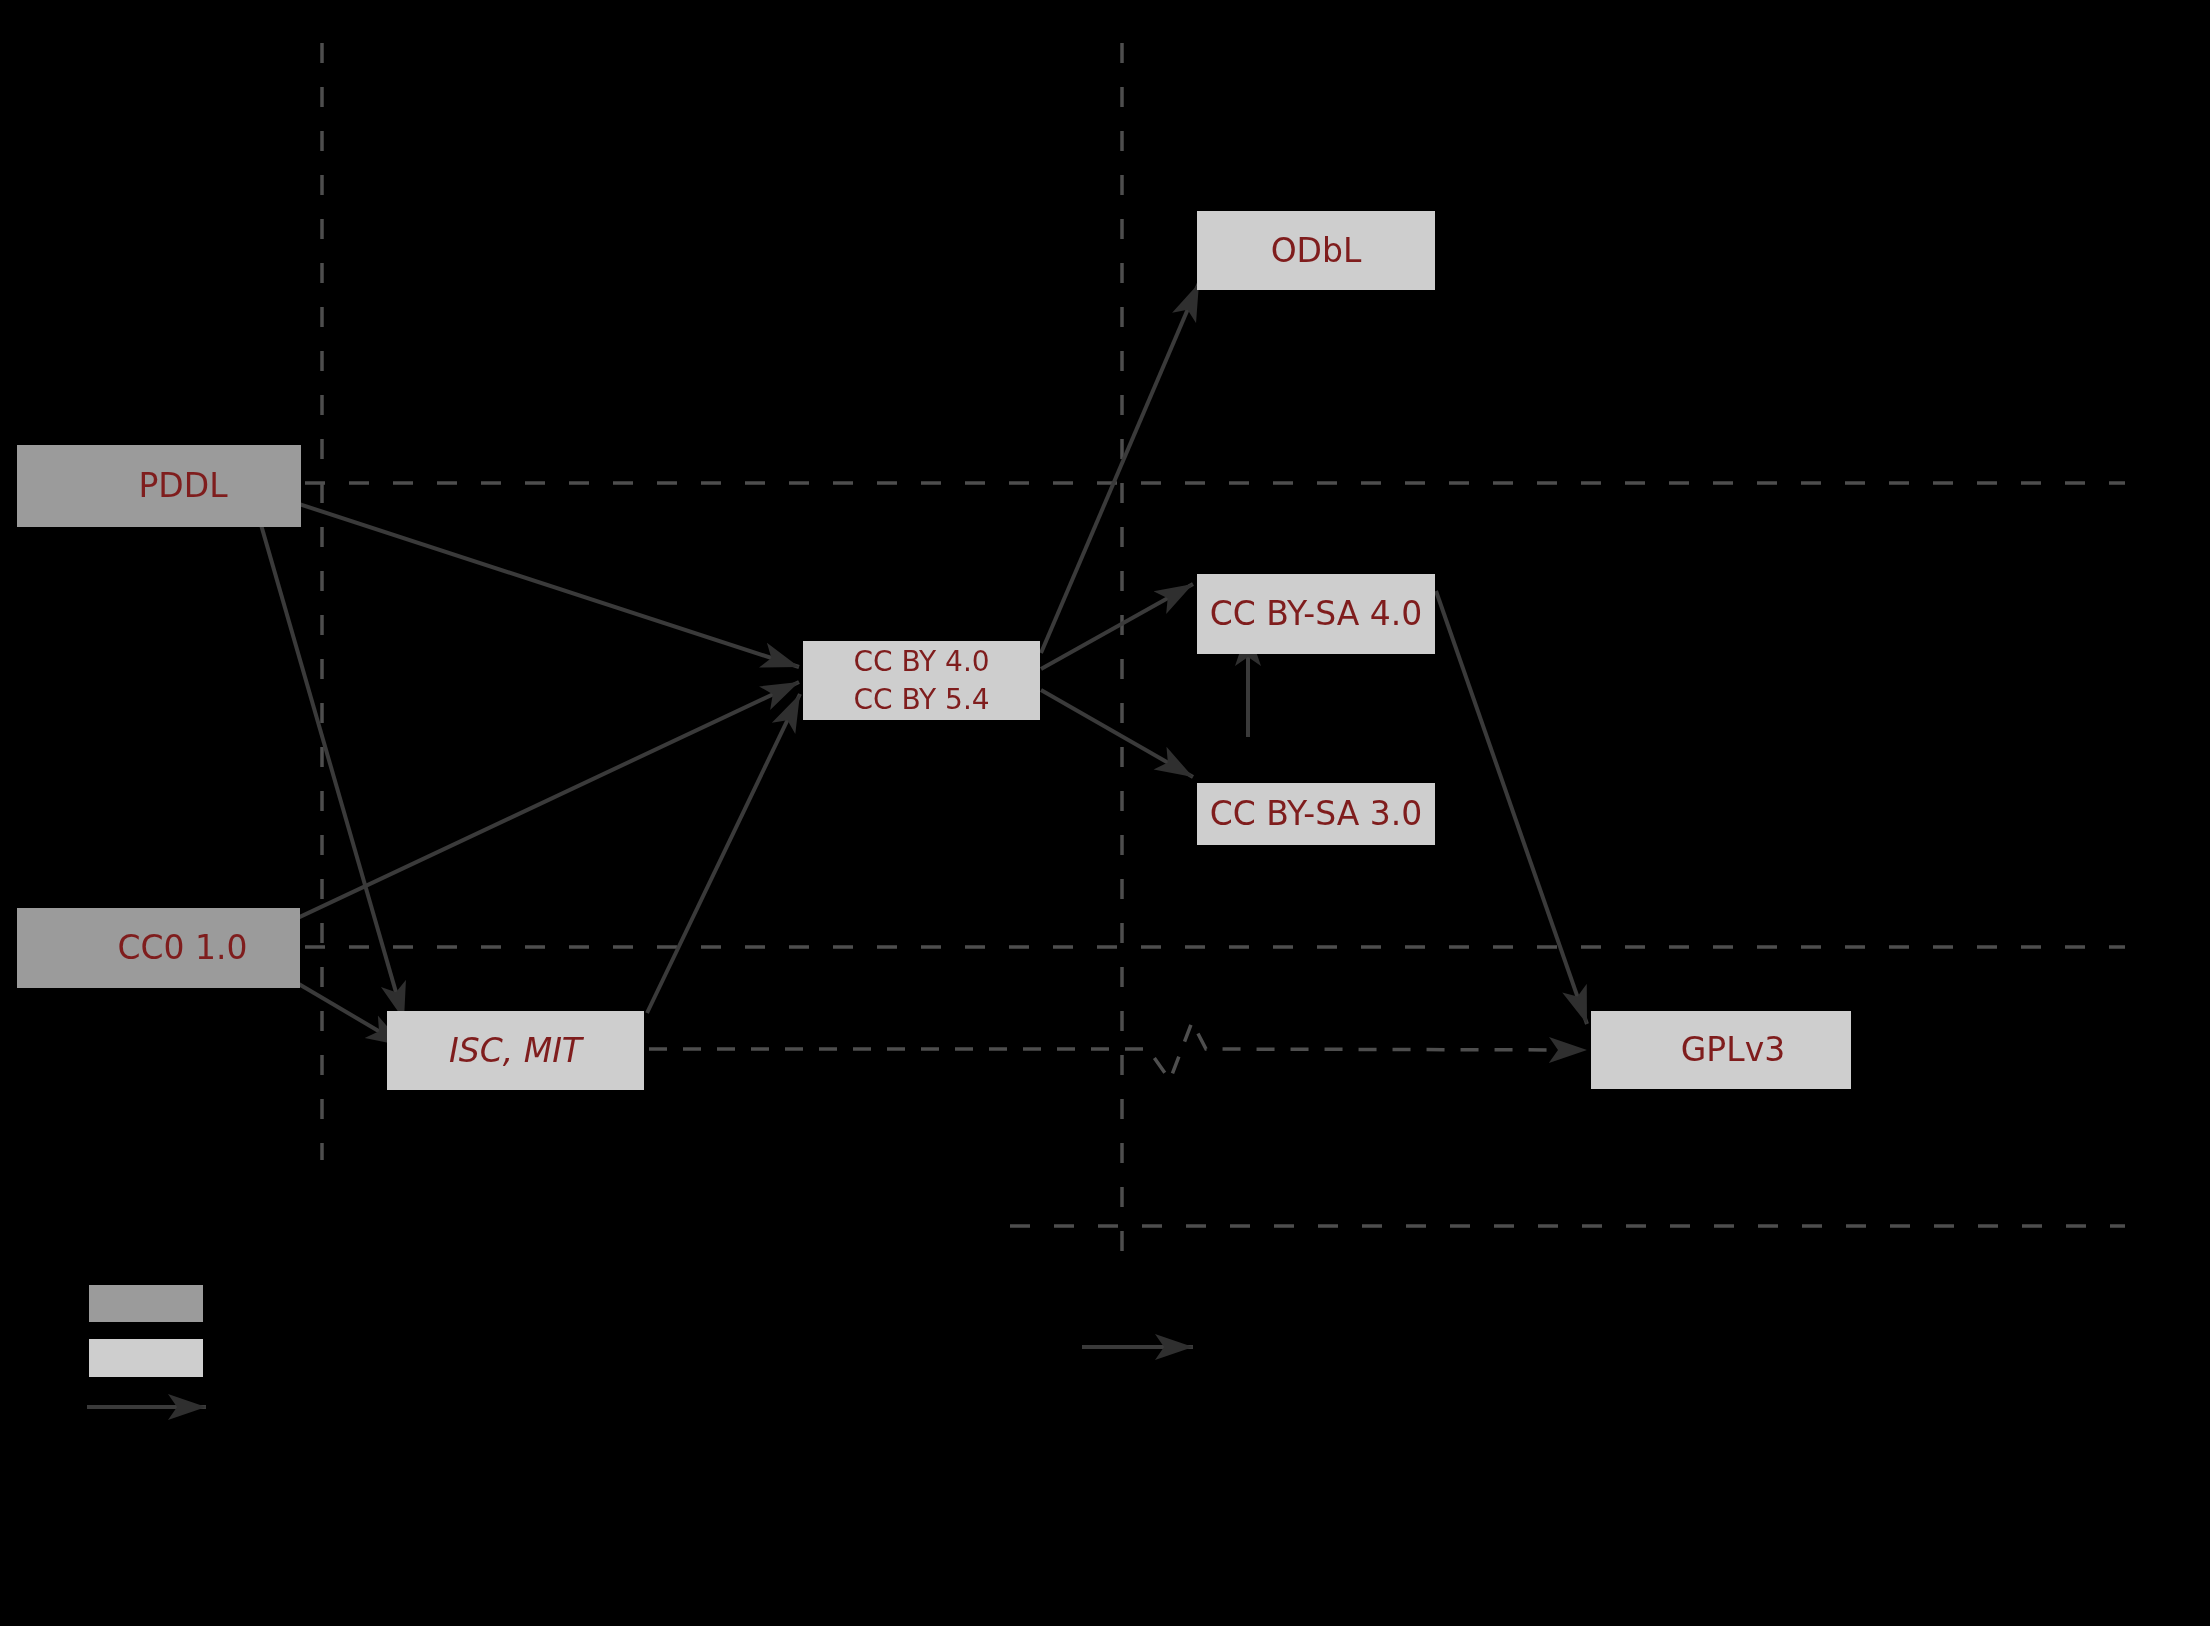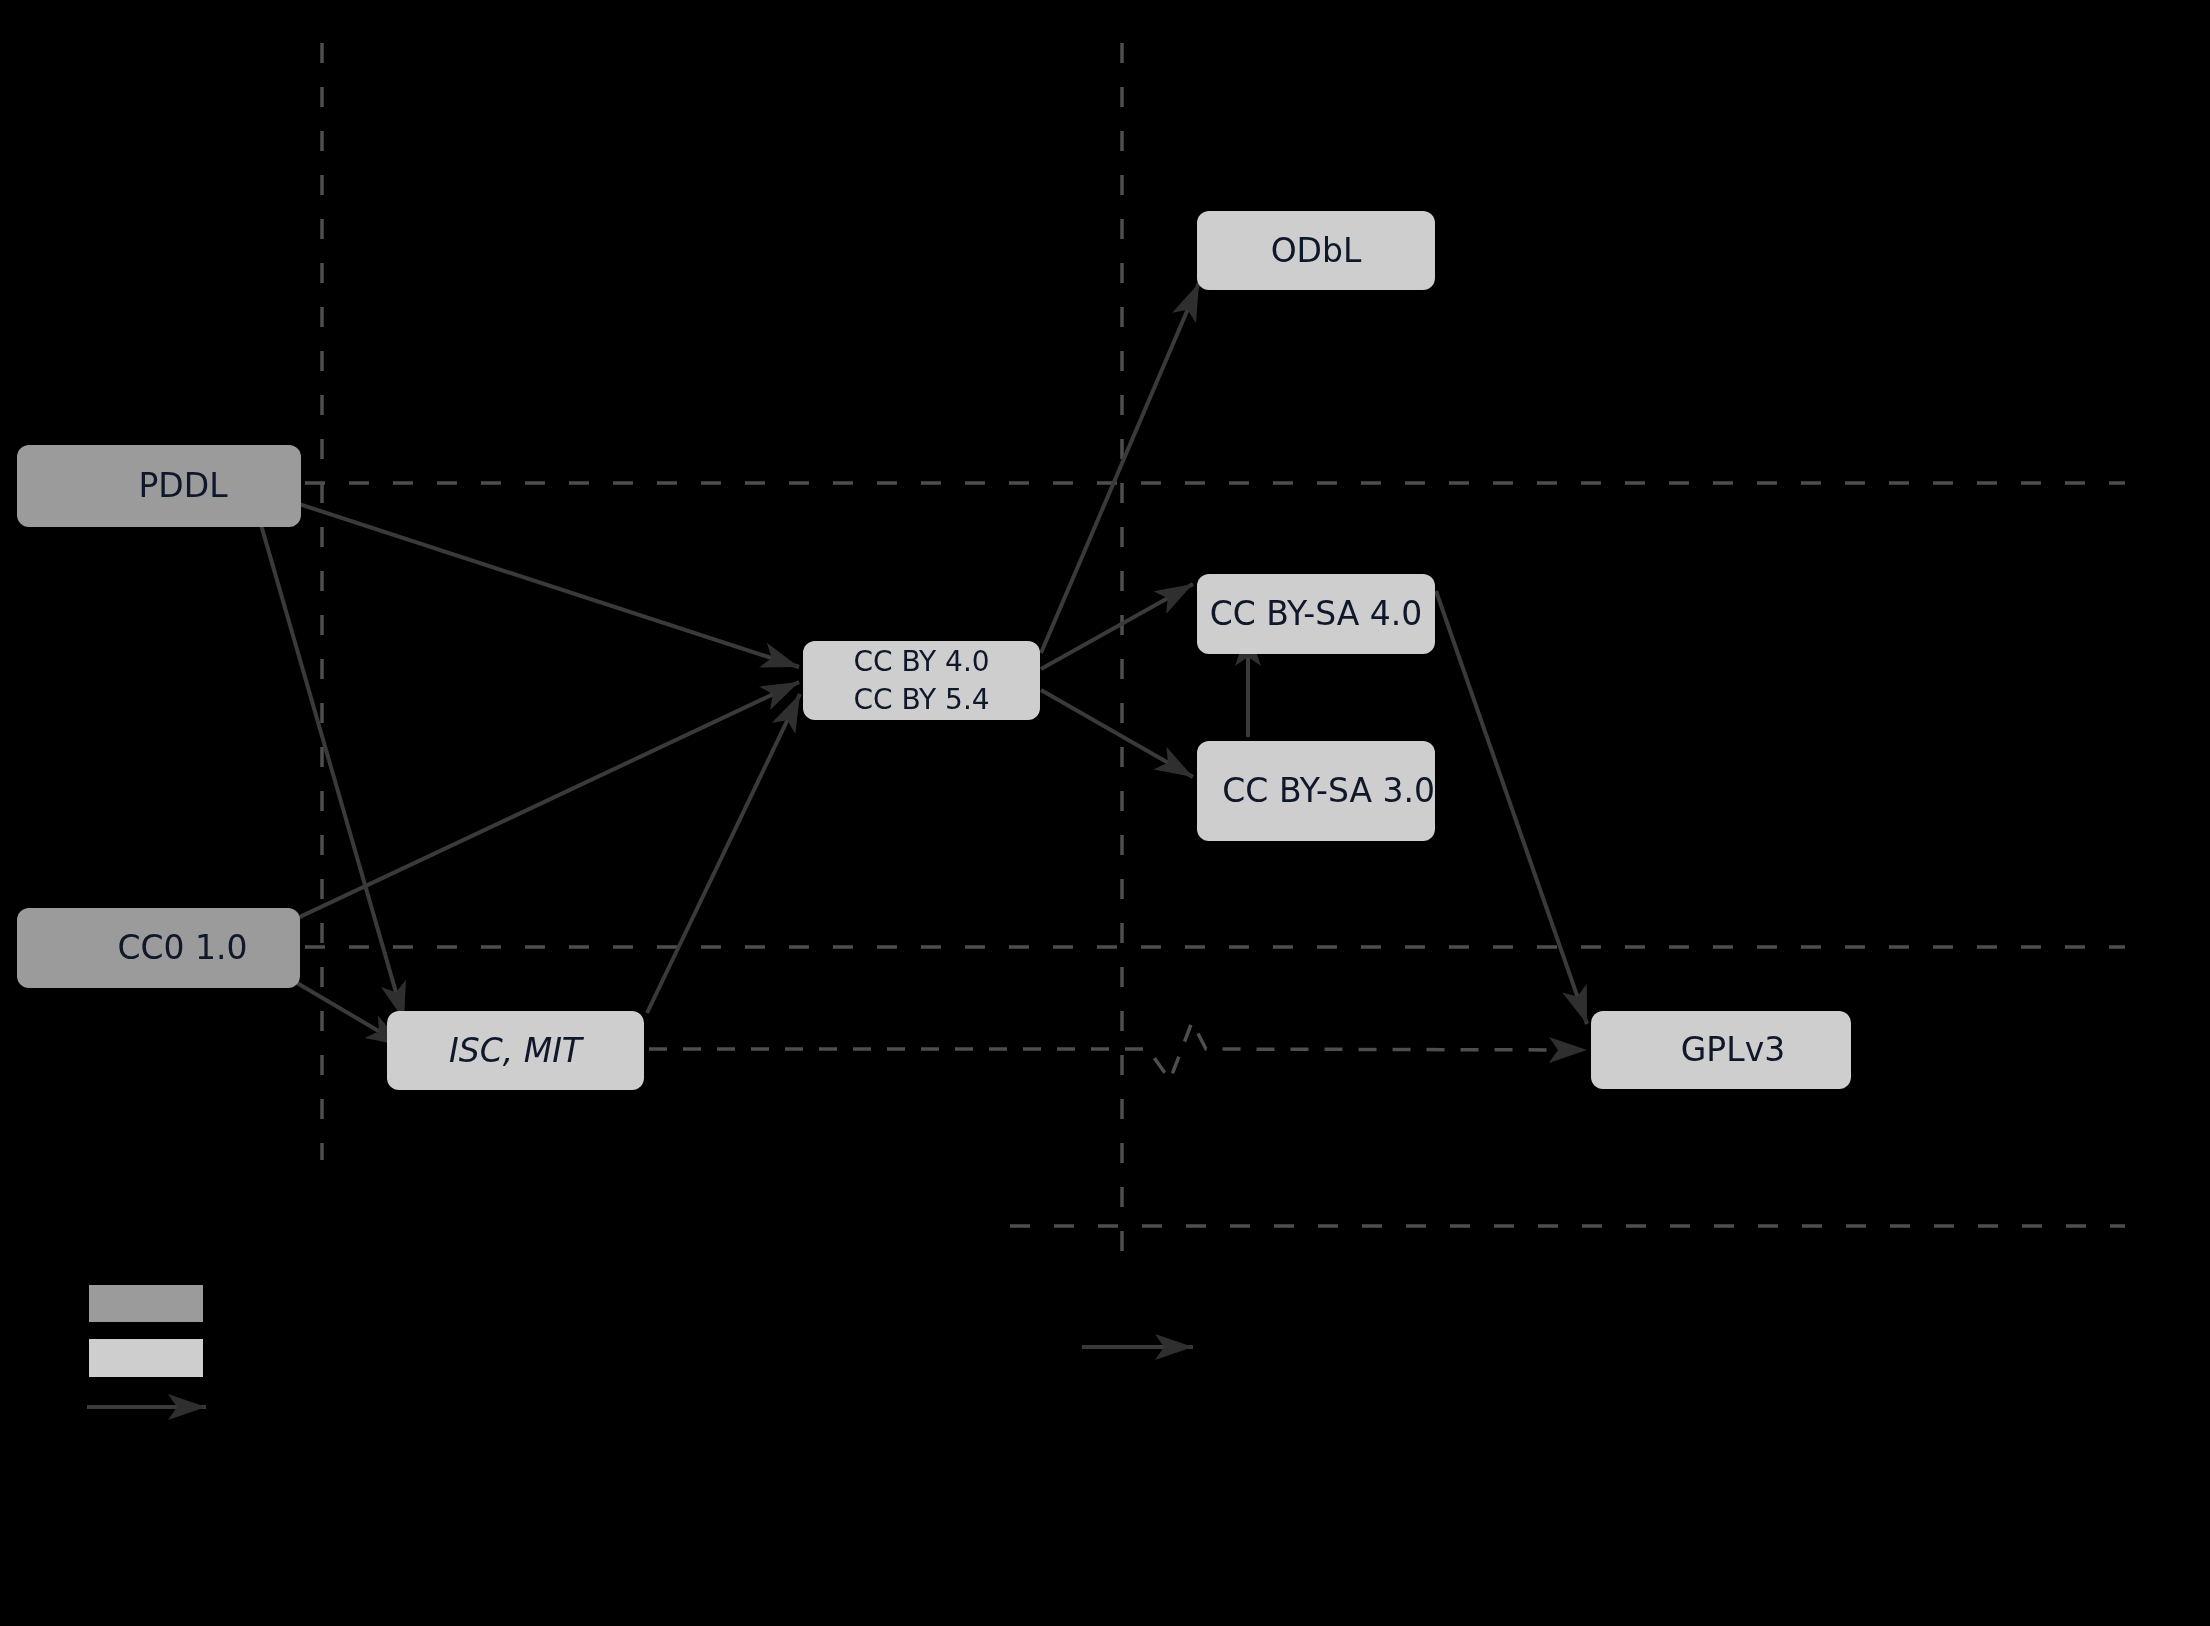--- a/index.html
+++ b/index.html
@@ -7,23 +7,22 @@
     position:relative;
     width:2210px;height:1626px;
     background:#000;
     font-family:"DejaVu Sans","Liberation Sans",sans-serif;
     overflow:hidden;
   }
   #edges{position:absolute;left:0;top:0;width:2210px;height:1626px;}
   .node{
     position:absolute;
     display:flex;flex-direction:column;align-items:center;justify-content:center;
-    color:#0f172a;font-size:33px;line-height:38px;white-space:nowrap;
+    color:#7f1d1d;font-size:33px;line-height:38px;white-space:nowrap;
     text-align:center;
-    border-radius:12px;
   }
   .node.dark{background:#9b9b9b;padding-left:48px;}
   .node.light{background:#cecece;}
   .swatch{position:absolute;}
   .swatch.dark{background:#9b9b9b;}
   .swatch.light{background:#cecece;}
 </style>
 </head>
 <body>
 
@@ -78,21 +77,21 @@
   </div>
 
   <div class="node light" style="left:1197px; top:211px; width:238px; height:79px;">
     <span>ODbL</span>
   </div>
 
   <div class="node light" style="left:1197px; top:542px; width:238px; height:80px;margin-top:32px;">
     <span>CC BY-SA 4.0</span>
   </div>
 
-  <div class="node light" style="left:1197px; top:741px; width:238px; height:100px;align-items:flex-end;">
+  <div class="node light" style="left:1197px; top:783px; width:238px; height:62px;">
     <span>CC BY-SA 3.0</span>
   </div>
 
   <div class="node light" style="left:1591px; top:1011px; width:236px; height:78px;padding-left:24px;">
     <span>GPLv3</span>
   </div>
 
 
   <div class="swatch dark" style="left:89px; top:1285px; width:114px; height:37px;"></div>
   <div class="swatch light" style="left:89px; top:1339px; width:114px; height:38px;"></div>

